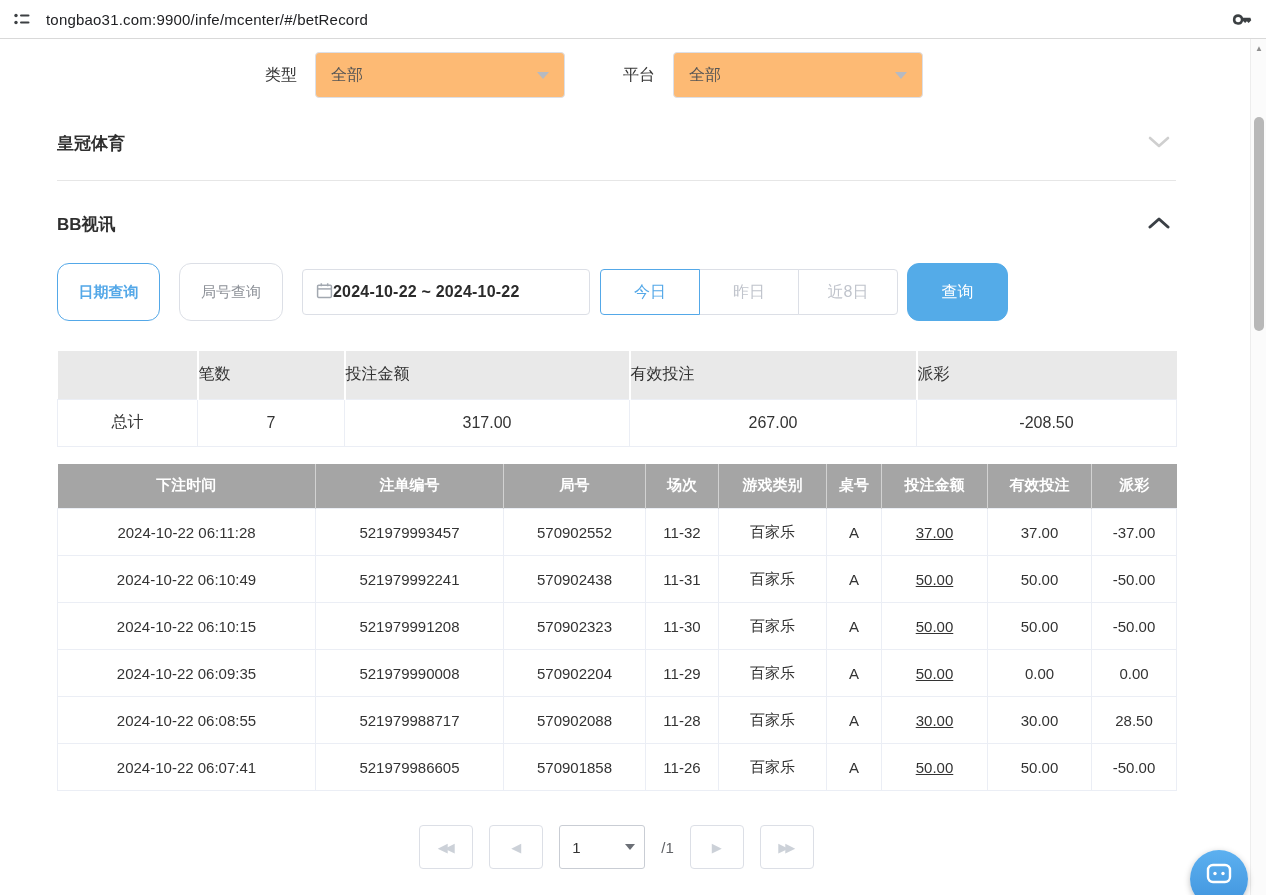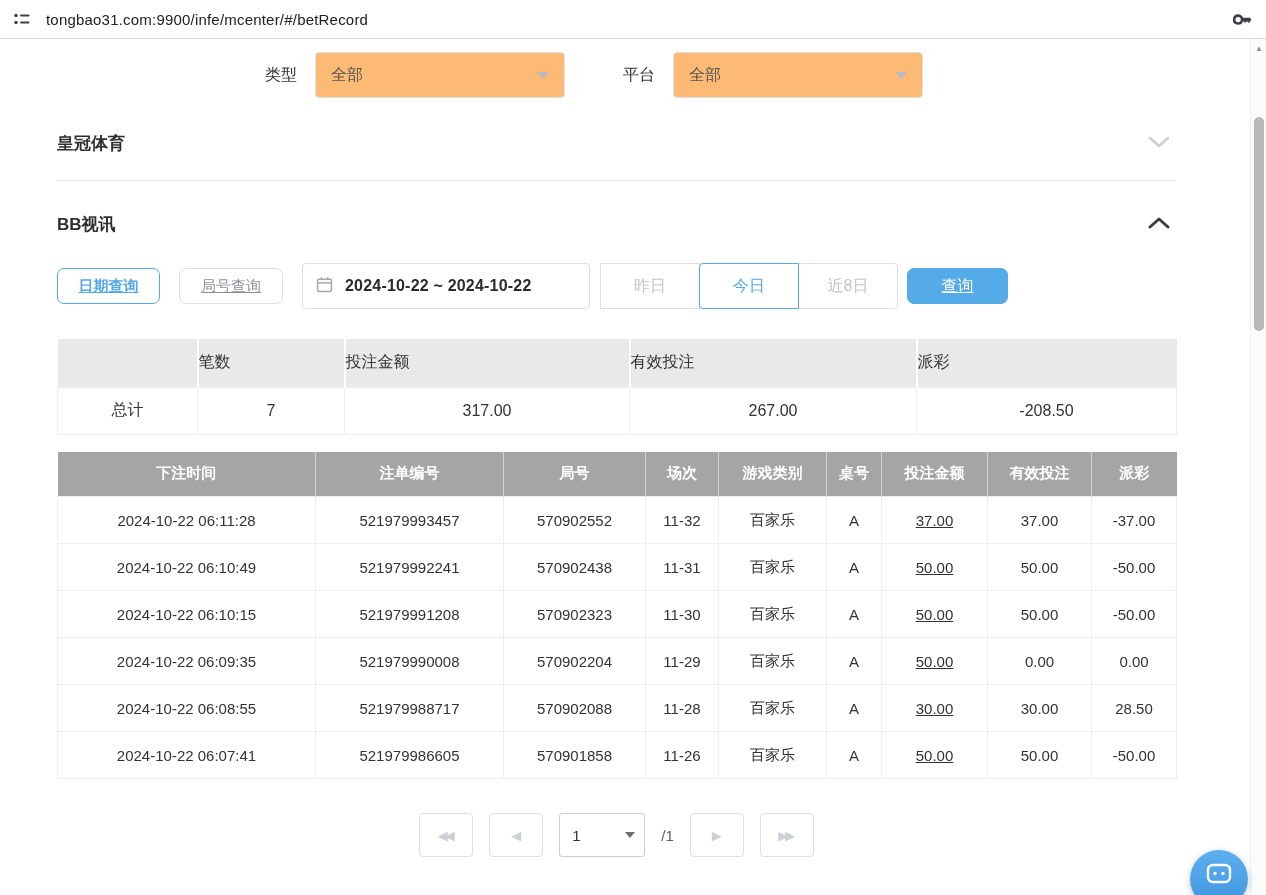--- a/index.html
+++ b/index.html
@@ -30,26 +30,26 @@
   
   .section-head { display:flex; align-items:center; justify-content:space-between; }
   .section-head.crown { margin-top:32px; }
   .section-head.bb { margin-top:30px; }
   .section-title { font-size:17px; font-weight:bold; color:#2f2f2f; }
   .divider { border:none; border-top:1px solid #e6e6e6; margin-top:24px; }
   .chev { cursor:pointer; padding:4px 6px; }
 
   
   .query-row { display:flex; align-items:center; margin-top:26px; }
-  .btn { height:36px; border-radius:7px; background:#fff; font-size:15px; cursor:pointer;
-    display:flex; align-items:center; justify-content:center;text-decoration:underline; }
+  .btn { height:58px; border-radius:12px; background:#fff; font-size:15px; cursor:pointer;
+    display:flex; align-items:center; justify-content:center; }
   .btn-date { width:103px; border:1px solid #54a8e8; color:#54a8e8; font-weight:bold; }
   .btn-round { width:104px; border:1px solid #dcdfe6; color:#8c9097; margin-left:19px; }
   .date-input { width:288px; height:46px; margin-left:19px; border:1px solid #dcdfe6; border-radius:4px;
-    display:flex; align-items:center; padding:0 13px; gap:12px; cursor:pointer; background:#fff; }
+    display:flex; align-items:center; padding:0 13px; gap:0; cursor:pointer; background:#fff; }
   .date-input .date-text { font-size:16px; font-weight:600; color:#2b2b2b; letter-spacing:.2px; }
   .btn-group { display:flex; margin-left:10px; }
   .grp-btn { width:100px; height:46px; border:1px solid #dcdfe6; background:#fff; font-size:16px;
     color:#c0c4cc; display:flex; align-items:center; justify-content:center; cursor:pointer; }
   .grp-btn + .grp-btn { margin-left:-1px; }
   .grp-btn.first { border-radius:4px 0 0 4px; }
   .grp-btn.last { border-radius:0 4px 4px 0; }
   .grp-btn.active { border-color:#54a8e8; color:#54a8e8; z-index:1; }
   .btn-search { width:101px; margin-left:9px; background:#54abe8; border:1px solid #54abe8;
     color:#fff; font-size:16px; }
@@ -163,22 +163,22 @@
         <svg width="17" height="17" viewBox="0 0 16 16">
             <rect x="1.5" y="3" width="13" height="11.5" rx="1" fill="none" stroke="#a2a8b0" stroke-width="1.4"></rect>
             <line x1="1.5" y1="6.5" x2="14.5" y2="6.5" stroke="#a2a8b0" stroke-width="1.4"></line>
             <line x1="5" y1="1.2" x2="5" y2="4" stroke="#a2a8b0" stroke-width="1.4"></line>
             <line x1="11" y1="1.2" x2="11" y2="4" stroke="#a2a8b0" stroke-width="1.4"></line>
           </svg>
       </span>
       <span class="date-text">2024-10-22 ~ 2024-10-22</span>
     </div>
     <div class="btn-group">
+      <button class="grp-btn first active">今日</button>
       <button class="grp-btn">昨日</button>
-      <button class="grp-btn first active">今日</button>
       <button class="grp-btn last">近8日</button>
     </div>
     <button class="btn btn-search">查询</button>
   </div>
 
   <table class="summary-table">
     <colgroup>
         <col style="width:140px">
         <col style="width:147px">
         <col style="width:285px">

